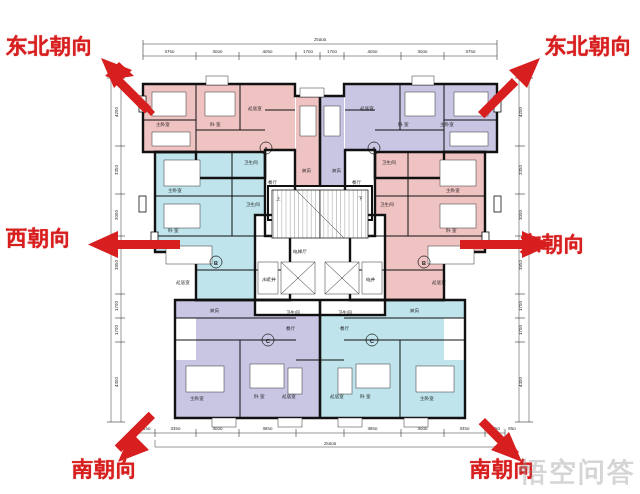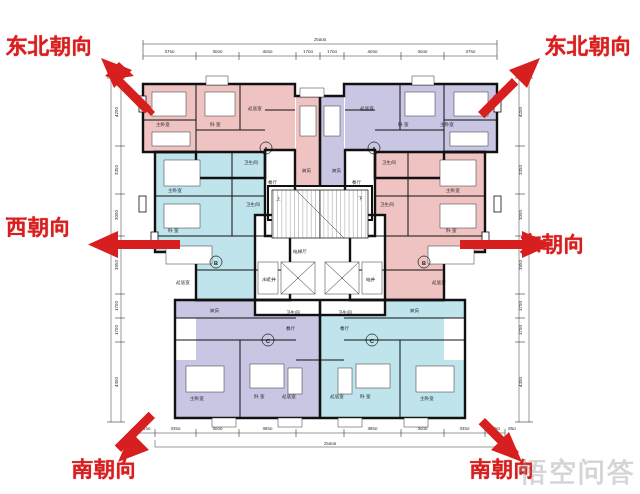--- a/index.html
+++ b/index.html
@@ -18,21 +18,21 @@
     color:#d81f1f;
     font-weight:bold;
     font-size:21px;
     letter-spacing:1px;
     white-space:nowrap;
     text-shadow:0 0 1px #d81f1f;
     font-family:"DejaVu Sans", sans-serif;
   }
   #lbl-nw{left:6px;  top:32px;}
   #lbl-ne{left:545px;top:32px;}
-  #lbl-w { left:6px;  top:213px;}
+  #lbl-w { left:6px;  top:224px;}
   #lbl-e { left:520px;top:230px;}
   #lbl-s1{left:72px; top:455px;}
   #lbl-s2{left:470px;top:455px;}
 
   
   .watermark{
     position:absolute;
     right:4px;bottom:4px;
     font-size:27px;
     font-weight:bold;

